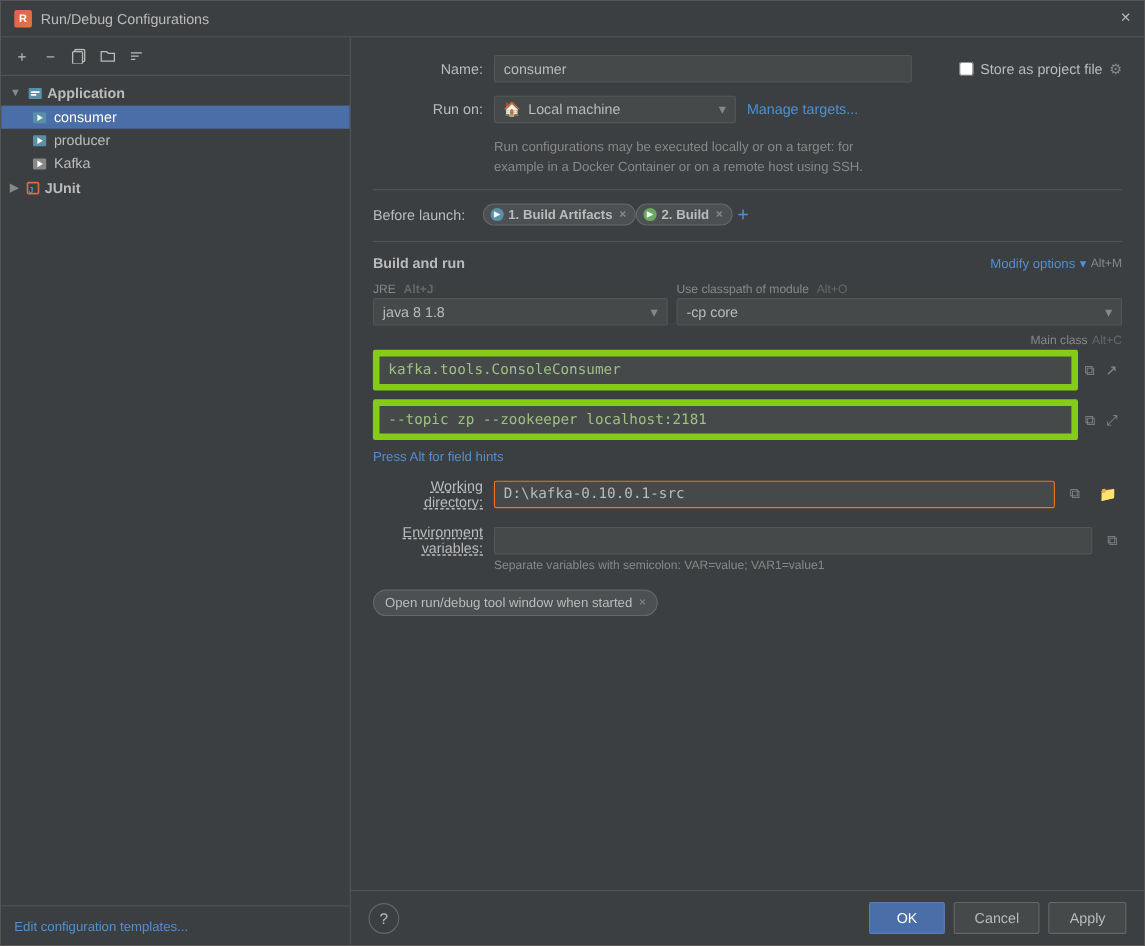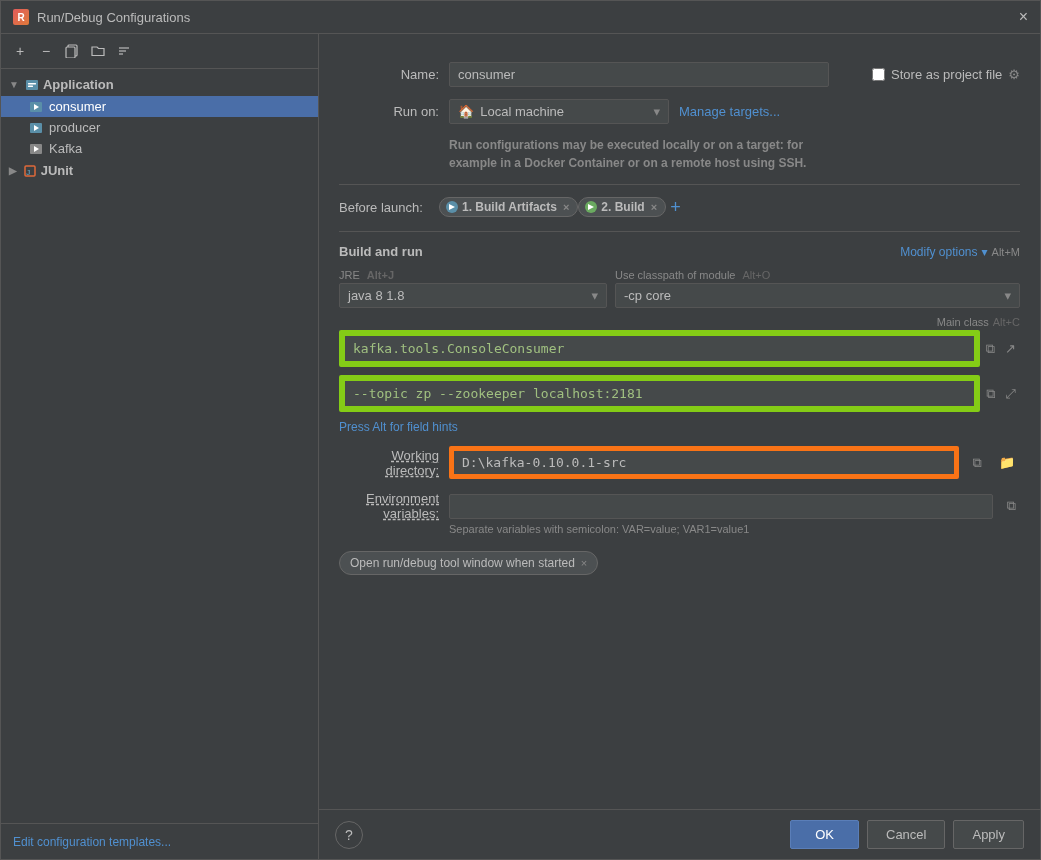--- a/index.html
+++ b/index.html
@@ -141,21 +141,20 @@
     .right-content {
       flex: 1;
       overflow-y: auto;
       padding: 16px 20px;
     }
     .form-row {
       display: flex;
       align-items: center;
       margin-bottom: 12px;
       gap: 10px;
-      margin-top: 12px;
     }
     .form-label {
       width: 100px;
       text-align: right;
       color: #bbbbbb;
       flex-shrink: 0;
     }
     .name-input {
       flex: 1;
       background: #45494a;
@@ -199,21 +198,20 @@
       cursor: pointer;
       text-decoration: none;
       white-space: nowrap;
     }
     .hint-text {
       color: #888;
       font-size: 12px;
       margin-left: 110px;
       margin-bottom: 12px;
       line-height: 1.5;
-      font-weight: bold;
     }
     .divider {
       border: none;
       border-top: 1px solid #555;
       margin: 8px 0 12px 0;
     }
     .before-launch-row {
       display: flex;
       align-items: center;
       gap: 0;
@@ -341,21 +339,21 @@
       font-size: 12px;
       margin-bottom: 12px;
     }
     .form-label-underline {
       text-decoration: underline;
       text-decoration-style: dashed;
     }
     .working-dir-input {
       flex: 1;
       background: #45494a;
-      border: 5px solid #f97316;
+      border: 1px solid #f97316;
       color: #bbbbbb;
       padding: 4px 8px;
       font-size: 13px;
       outline: none;
       border-radius: 2px;
       font-family: monospace;
     }
     .env-vars-input {
       flex: 1;
       background: #45494a;

